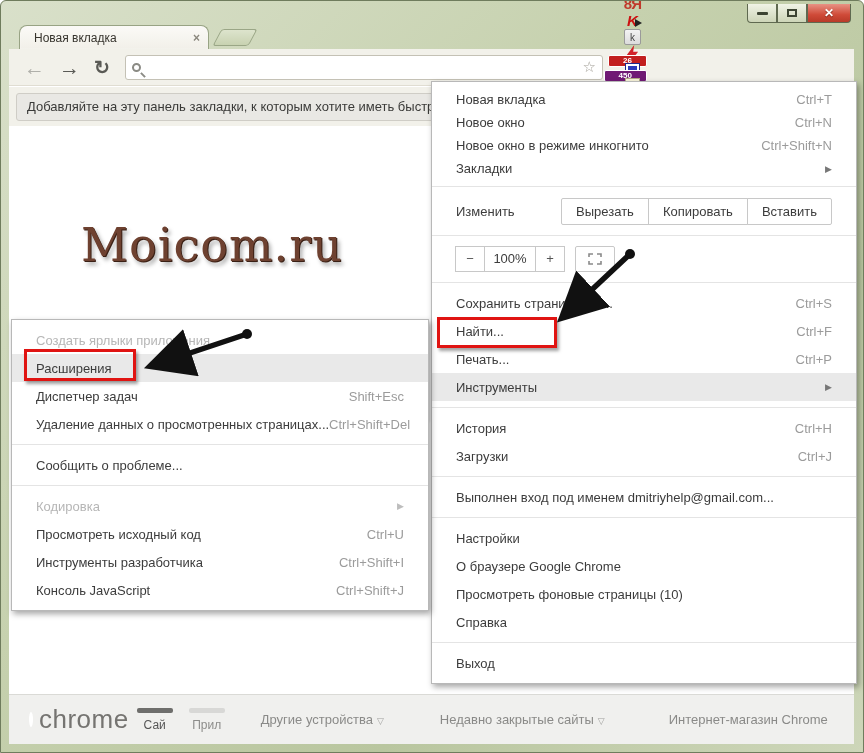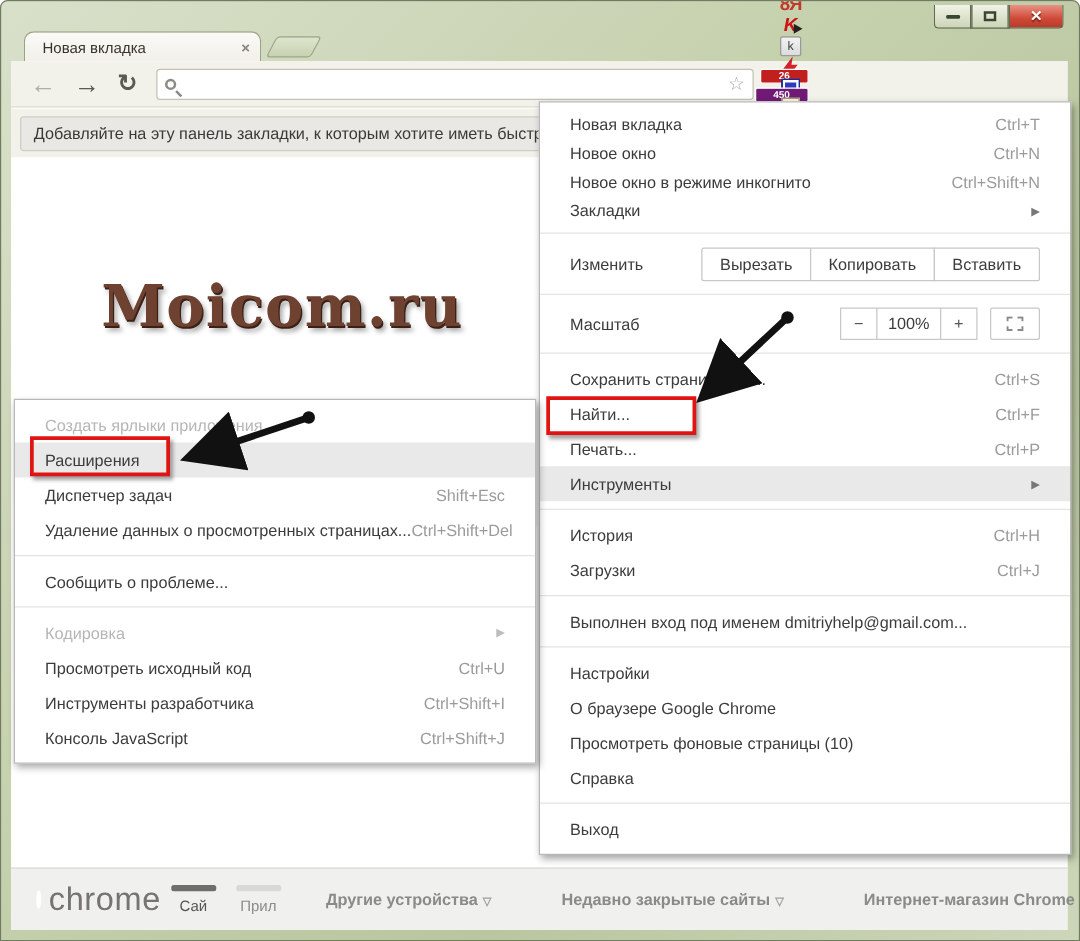--- a/index.html
+++ b/index.html
@@ -55,21 +55,21 @@
   .menubtn { margin-left:8px; width:31px; height:27px; border:1px solid #a9a69a; border-radius:3px;
              background:linear-gradient(#e9e6dd,#d8d5ca); display:flex; flex-direction:column; justify-content:center; align-items:center; gap:2px;
              box-shadow:inset 0 1px 2px rgba(0,0,0,.15); }
   .menubtn span { width:16px; height:3px; background:#63635d; border-radius:1px; }
   
   .bookmarks { position:absolute; left:0; right:0; top:38px; height:39px; background:#f2f1ea; }
   .bm-box { position:absolute; left:7px; top:6px; width:610px; height:28px; background:#e9e8e4; border:1px solid #cfcdc6; border-radius:3px;
             font-size:13px; color:#3a3a38; line-height:26px; padding:0 10px; white-space:nowrap; overflow:hidden; }
   
   .page { position:absolute; left:0; right:0; top:77px; bottom:50px; background:#fff; overflow:hidden; }
-  .sitelogo { position:absolute; left:72px; top:92px; font-family:"DejaVu Serif", serif; font-weight:bold; font-size:46px;
+  .sitelogo { position:absolute; left:72px; top:92px; font-family:"DejaVu Serif", serif; font-weight:normal; font-size:46px;
               color:#6e4130; letter-spacing:1px; text-shadow:1px 1px 0 #3a2015, 3px 4px 4px rgba(0,0,0,.35); }
   .thumb { position:absolute; background:#fff; border:1px solid #cfcfcf; box-shadow:0 1px 3px rgba(0,0,0,.15); overflow:hidden; }
   .t1 { left:112px; top:197px; width:146px; height:96px; }
   .t1 .logo { position:absolute; left:6px; top:6px; width:34px; height:10px; background:#2f6fd0; border-radius:2px; }
   .t1 .btn { position:absolute; right:8px; top:10px; width:26px; height:9px; background:#f29a1e; border-radius:2px; }
   .t1 .ad { position:absolute; right:6px; top:28px; width:30px; height:12px; background:#f5e33f; }
   .t1 .img { position:absolute; left:34px; top:28px; width:26px; height:18px; background:#7a3b2e; }
   .t1 .lines { position:absolute; left:6px; top:26px; right:44px; bottom:6px;
                background:repeating-linear-gradient(#fff 0 2px, #c9c9c9 2px 4px, #fff 4px 6px); opacity:.8; }
   .t1 .img2 { position:absolute; left:6px; bottom:6px; width:18px; height:20px; background:#5468a8; }
@@ -84,21 +84,21 @@
   .cball { border-radius:50%; background:conic-gradient(from 140deg, #ea4335 0 33.3%, #fbbc05 0 66.6%, #34a853 0 100%); position:relative; }
   .cball::after { content:""; position:absolute; inset:27%; background:#4e8df5; border:2px solid #fff; border-radius:50%; }
   .cball.big { width:33px; height:33px; margin:0 10px 0 20px; }
   .cball.small { width:19px; height:19px; margin:0 18px 0 10px; }
   .brand { font-size:26px; color:#757471; letter-spacing:.5px; }
   .minitab { display:flex; flex-direction:column; align-items:center; margin:0 8px; font-size:12px; color:#8c8c8a; }
   .minitab .ind { width:36px; height:5px; border-radius:2px; margin-bottom:5px; }
   .minitab.sel .ind { background:#6e6e6c; }
   .minitab.sel { color:#555; }
   .minitab .ind.lt { background:#d8d8d6; }
-  .flink { font-size:13px; color:#8a8a88; margin:0 28px; white-space:nowrap;font-weight:bold; }
+  .flink { font-size:13px; color:#8a8a88; margin:0 28px; white-space:nowrap; }
   .flink .dd { font-size:9px; color:#a0a09e; margin-left:4px; }
   .vsep { width:1px; height:26px; background:#cfcfcd; margin:0 4px; }
   
   .menu { position:absolute; background:#fff; border:1px solid #b8b8b8; box-shadow:2px 3px 6px rgba(0,0,0,.35); font-size:13px; color:#3c3c3c; padding:6px 0; }
   #mainmenu { left:430px; top:80px; width:426px; }
   #submenu { left:10px; top:318px; width:418px; }
   .mrow { display:flex; align-items:center; height:23px; padding:0 24px; }
   .mrow.tall { height:28px; }
   .mrow.hl { background:#e9e9e9; }
   .mlabel { flex:1; white-space:nowrap; }
@@ -246,21 +246,20 @@
     <div class="mrow editrow">
       <span class="mlabel">Изменить</span>
       <span class="editbtns">
         <span class="ebtn">Вырезать</span>
         <span class="ebtn">Копировать</span>
         <span class="ebtn">Вставить</span>
       </span>
     </div>
     <div class="msep"></div>
     <div class="mrow zoomrow">
-      <span class="mlabel">Масштаб</span>
       <span class="zctrl">
         <span class="zbtn">−</span>
         <span class="zval">100%</span>
         <span class="zbtn">+</span>
         <span class="fsbtn">
           <svg width="14" height="12" viewBox="0 0 14 12">
             <path d="M1 4 V1 H5 M9 1 H13 V4 M13 8 V11 H9 M5 11 H1 V8" fill="none" stroke="#8a8a8a" stroke-width="1.6"></path>
           </svg>
         </span>
       </span>

